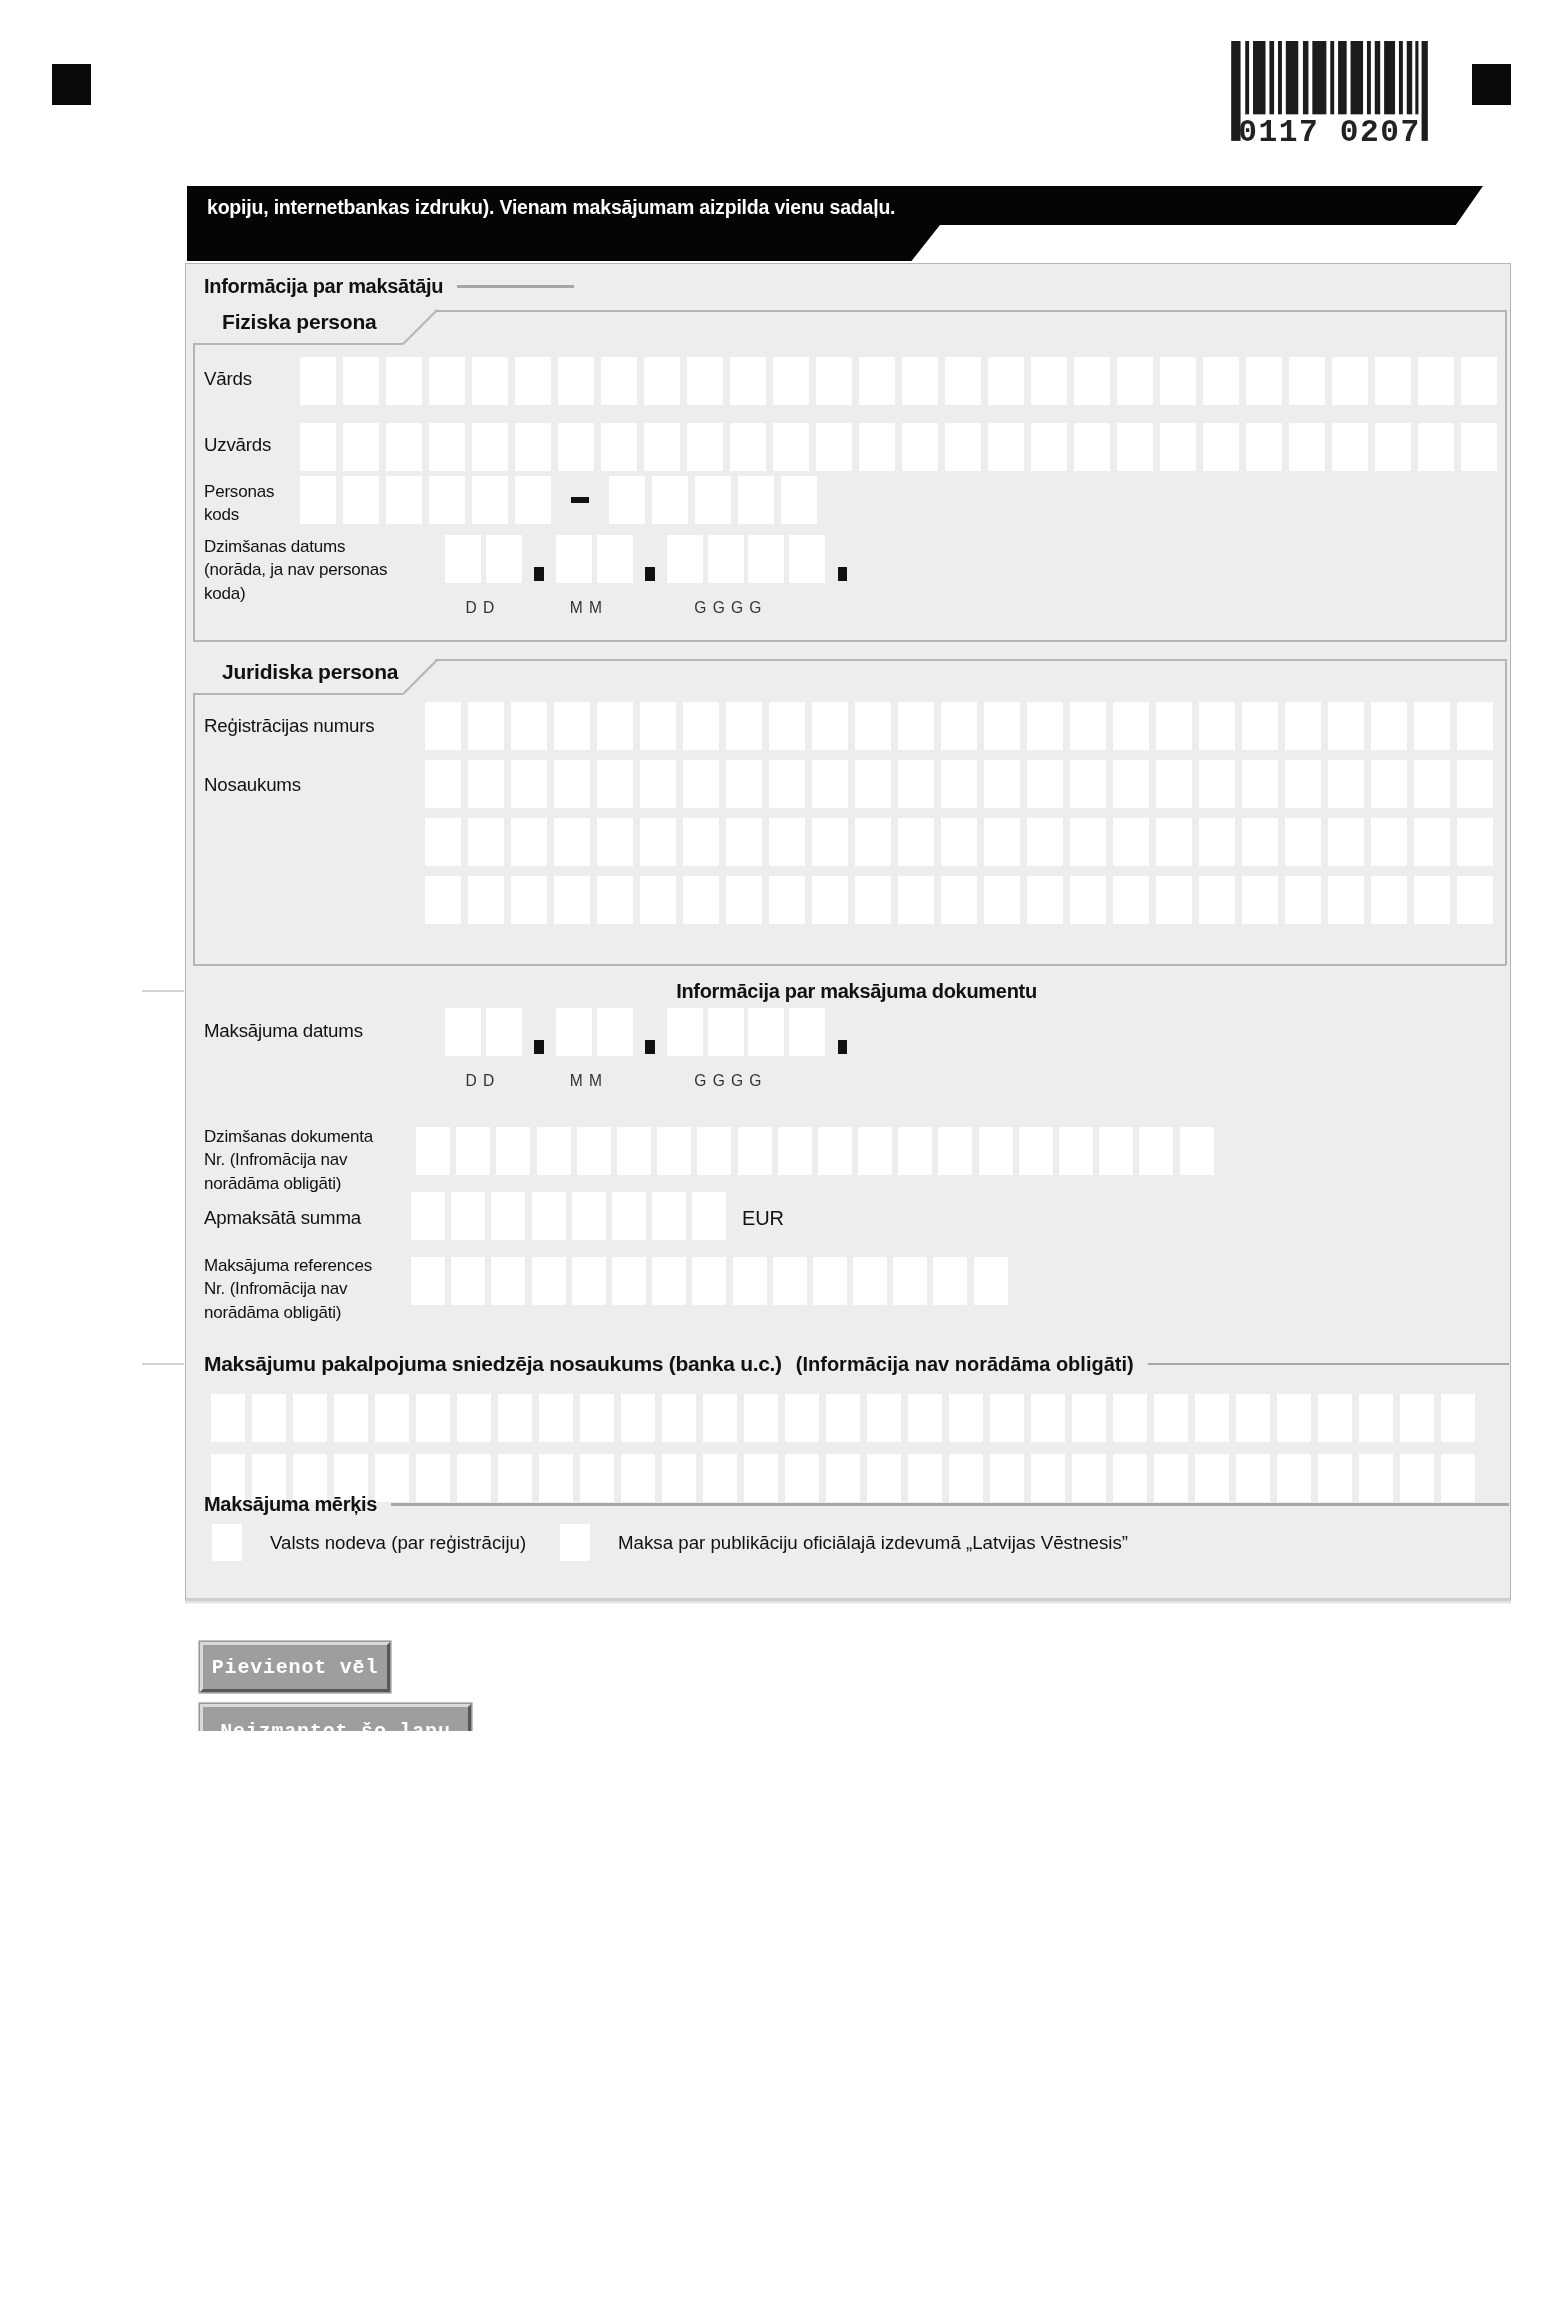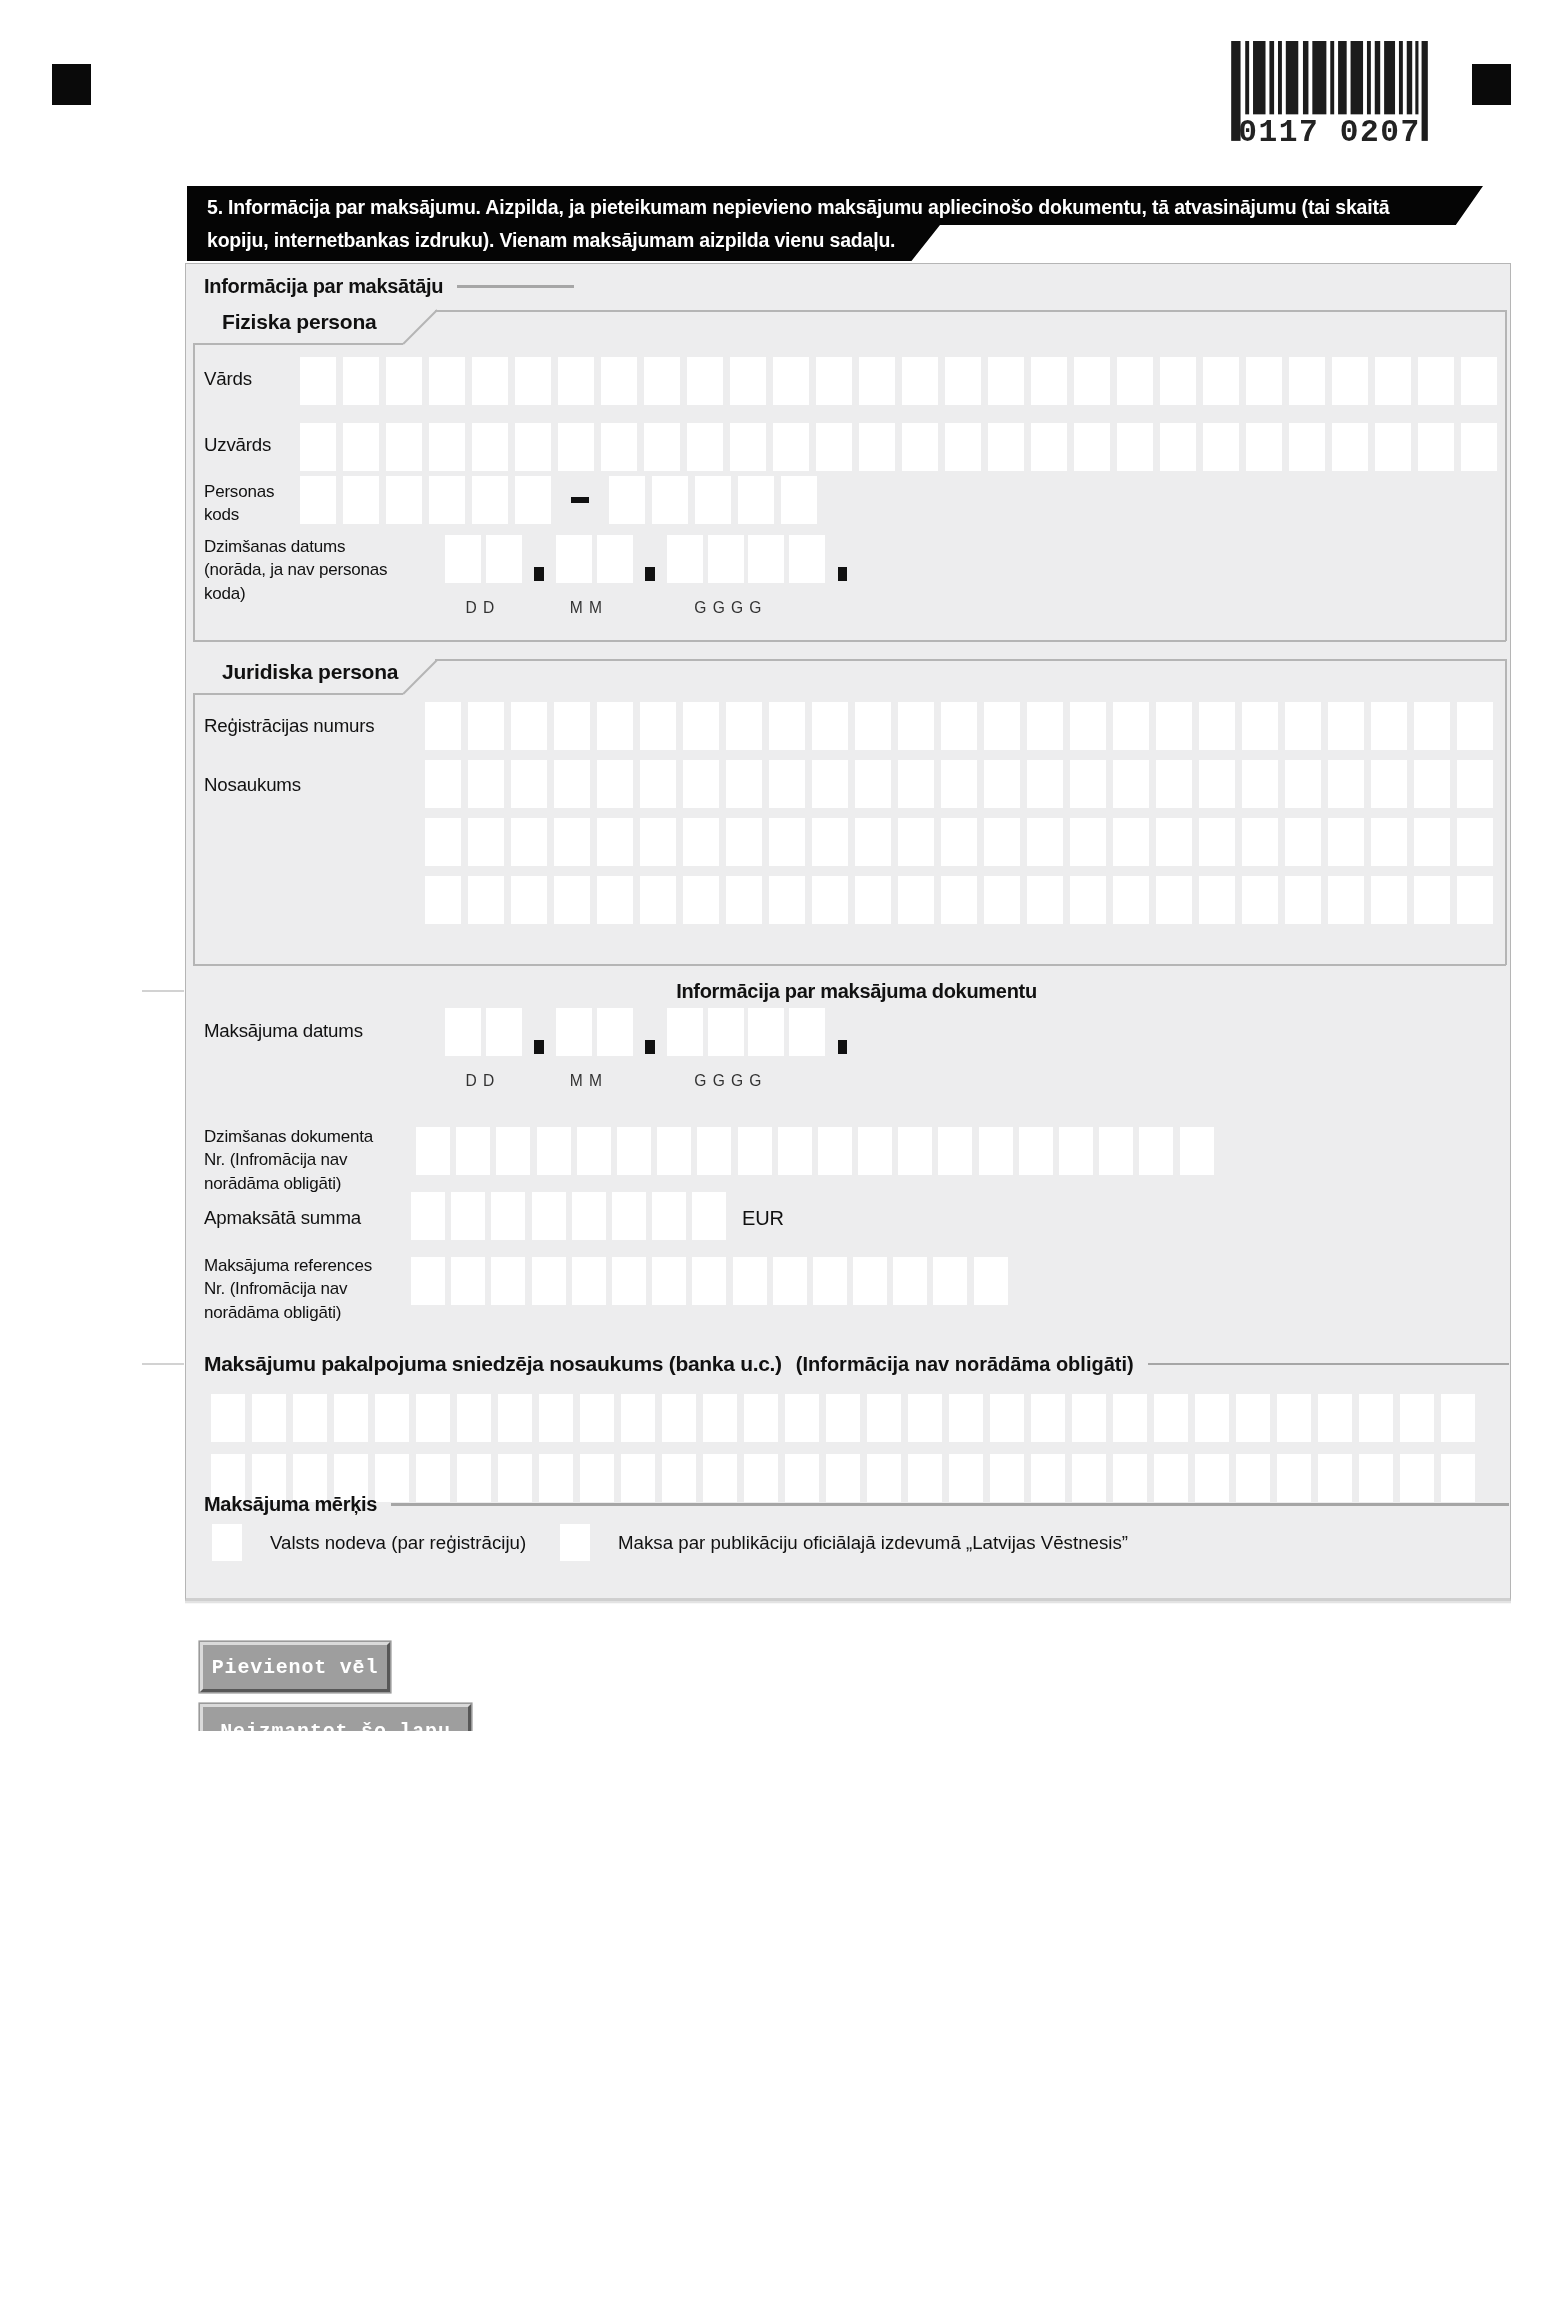--- a/index.html
+++ b/index.html
@@ -76,21 +76,20 @@
       <rect x="215" y="0" width="5" height="96"></rect>
       <rect x="225" y="0" width="7" height="96"></rect>
       <rect x="236" y="0" width="4" height="96"></rect>
       <rect x="244" y="0" width="8" height="128"></rect>
     </g>
     <rect x="14" y="94" width="228" height="38" fill="#ffffff"></rect>
     <text id="bardigits" x="126" y="128" text-anchor="middle">0117 0207</text>
   </svg>
 
   <div id="banner">
-    <div>5. Informācija par maksājumu. Aizpilda, ja pieteikumam nepievieno maksājumu apliecinošo dokumentu, tā atvasinājumu (tai skaitā</div>
     <div>kopiju, internetbankas izdruku). Vienam maksājumam aizpilda vienu sadaļu.</div>
   </div>
 
   <div id="panel"></div>
 
   <div class="sectrow" style="top:275px;">
     <span class="secttitle">Informācija par maksātāju</span>
     <span class="shortrule"></span>
   </div>
 

